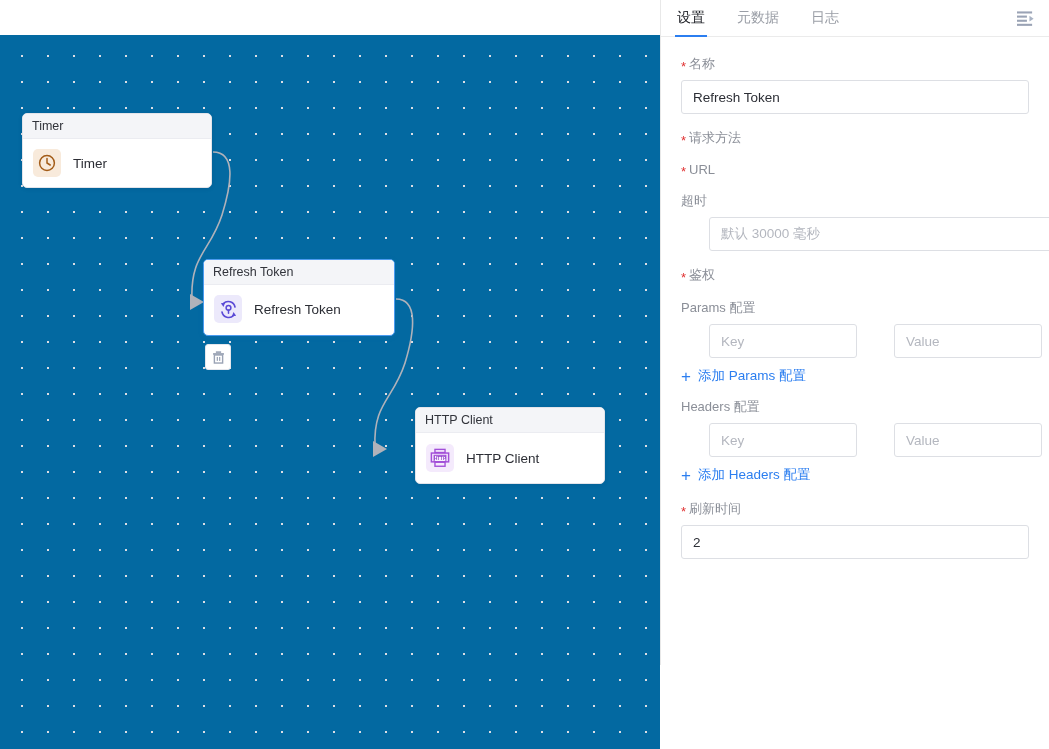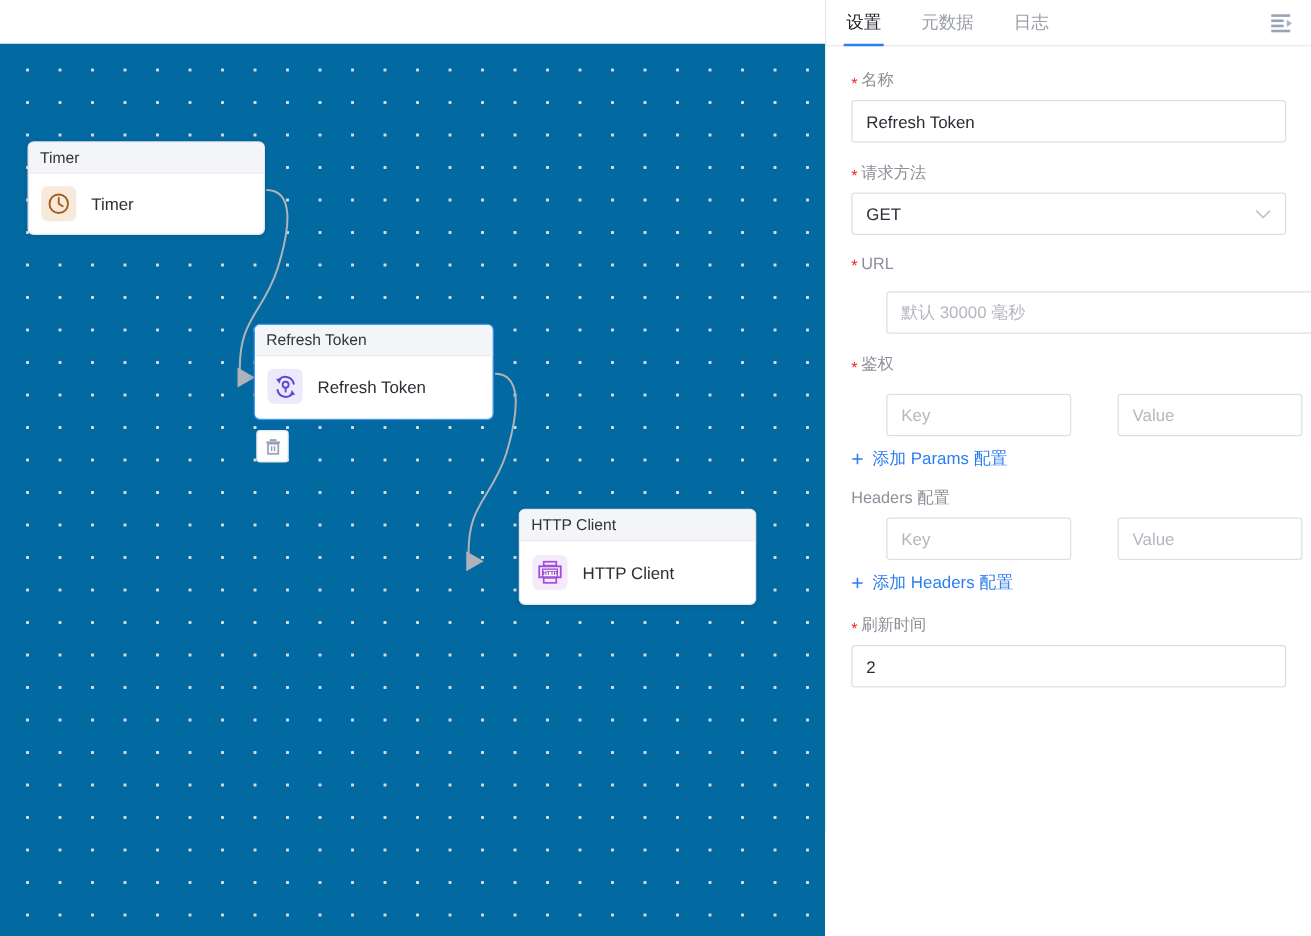--- a/index.html
+++ b/index.html
@@ -281,49 +281,45 @@
           <span>名称</span>
         </div>
         <div class="input">Refresh Token</div>
       </div>
 
       <div class="field">
         <div class="field-label">
           <span class="req-star">*</span>
           <span>请求方法</span>
         </div>
-        <div class="input select">
-          <span>GET</span>
-          <span class="chev">
-            <svg width="13" height="8" viewBox="0 0 13 8">
-              <path d="M1 1 L6.5 6.6 L12 1" fill="none" stroke="#bfc3cb" stroke-width="1.3"></path>
-            </svg>
-          </span>
-        </div>
       </div>
 
       <div class="field">
         <div class="field-label">
           <span class="req-star">*</span>
           <span>URL</span>
         </div>
       </div>
 
       <div class="field">
+        <div class="field-label">
+          <span>超时</span>
+        </div>
         <div class="input placeholder">默认 30000 毫秒</div>
       </div>
 
       <div class="field">
         <div class="field-label">
           <span class="req-star">*</span>
           <span>鉴权</span>
         </div>
       </div>
 
       <div class="section">
+        <div class="field-label">Params 配置</div>
         <div class="kv-row">
           <div class="input placeholder">Key</div>
           <div class="input placeholder">Value</div>
           <div class="trash-btn">
             <svg width="16" height="16" viewBox="0 0 16 16">
               <rect x="5.2" y="1.6" width="5.6" height="1.6" fill="#a8adb8"></rect>
               <rect x="2.2" y="3.4" width="11.6" height="1.7" fill="#a8adb8"></rect>
               <rect x="3.7" y="5.3" width="8.6" height="8.5" fill="none" stroke="#a8adb8" stroke-width="1.5"></rect>
               <rect x="6.2" y="7.4" width="1.2" height="4.2" fill="#a8adb8"></rect>
               <rect x="8.6" y="7.4" width="1.2" height="4.2" fill="#a8adb8"></rect>

